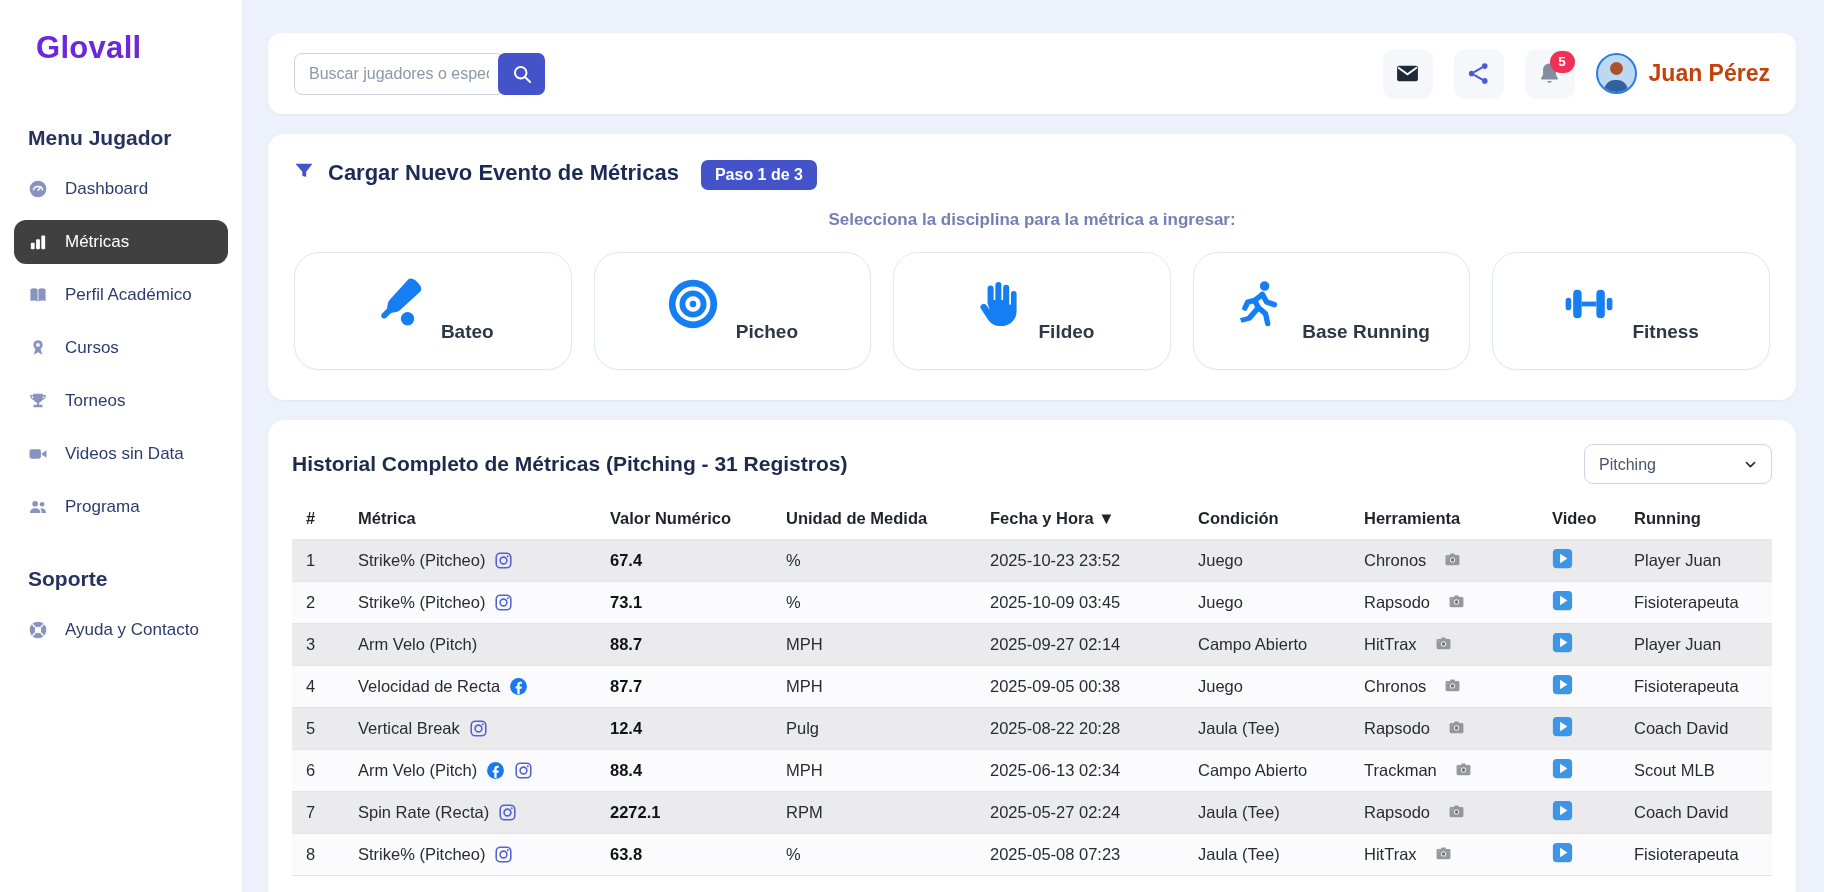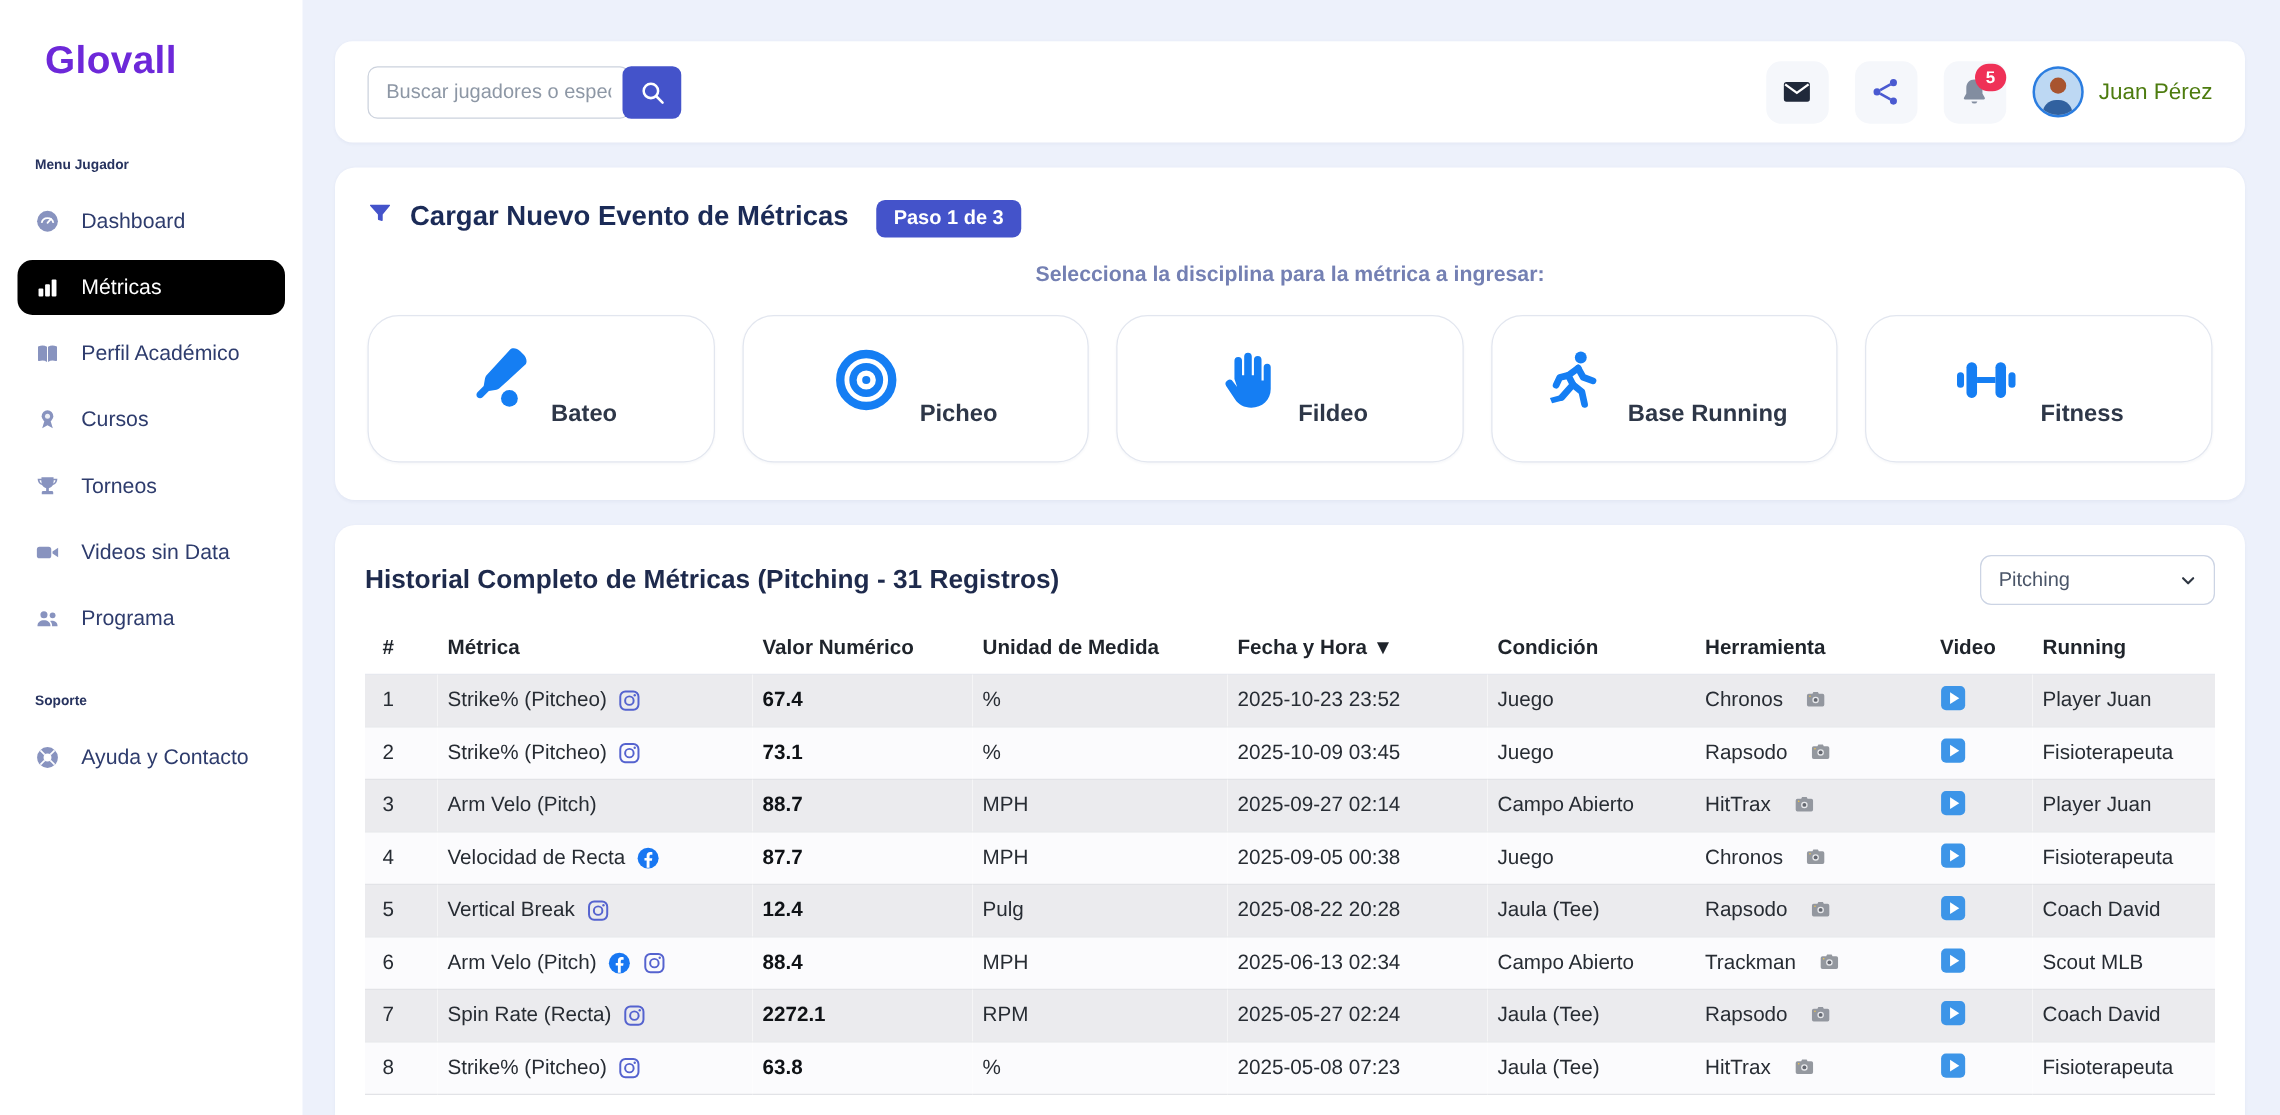--- a/index.html
+++ b/index.html
@@ -4,26 +4,26 @@
 <style>
   *{margin:0;padding:0;box-sizing:border-box}
   html,body{width:1824px;height:892px;overflow:hidden}
   body{font-family:"Liberation Sans",sans-serif;background:#edf1fb;display:flex;color:#22304f}
   .app{display:flex;width:100%;height:100%}
 
   
   .sidebar{width:242px;background:#fff;padding:30px 14px 0 14px;flex-shrink:0}
   .logo{font-size:31px;font-weight:800;color:#6d28d9;padding-left:22px;letter-spacing:.3px}
   .nav{margin-top:60px;display:flex;flex-direction:column}
-  .nav-section{color:#27335f;font-weight:700;font-size:11px;padding-left:14px;margin:0 0 12px}
+  .nav-section{color:#27335f;font-weight:700;font-size:21px;padding-left:14px;margin:0 0 12px}
   .nav-section.later{margin-top:34px}
   .nav-item{display:flex;align-items:center;gap:17px;padding:12px 14px;border-radius:12px;
             color:#2e3c6d;font-weight:400;font-size:17px;cursor:pointer;margin:4.5px 0;white-space:nowrap}
   .nav-item .icon{width:20px;height:20px;color:#8893bf;flex-shrink:0}
-  .nav-item.active{background:#000000;color:#fff}
+  .nav-item.active{background:#404040;color:#fff}
   .nav-item.active .icon{color:#fff}
   .icon{display:inline-block}
   .icon svg{width:100%;height:100%;display:block}
 
   
   .main{flex:1;min-width:0;padding:33px 28px 0 26px;display:flex;flex-direction:column}
   .card{background:#fff;border-radius:16px;box-shadow:0 1px 3px rgba(40,60,120,.05)}
 
   
   .topbar{background:#fff;border-radius:14px;height:81px;display:flex;align-items:center;
@@ -40,21 +40,21 @@
            display:flex;align-items:center;justify-content:center;cursor:pointer}
   .iconbtn .icon{width:25px;height:25px}
   .ic-mail{color:#20293a}.ic-share{color:#4a5ad1}.ic-bell{color:#828da0}
   .badge{position:absolute;top:2px;right:0px;background:#ef3157;color:#fff;font-size:13.5px;font-weight:700;
          min-width:25px;height:22px;border-radius:12px;display:flex;align-items:center;justify-content:center;padding:0 7px}
   .user{display:flex;align-items:center;gap:12px;cursor:pointer}
   .avatar{position:relative;width:41px;height:41px;border-radius:50%;background:#bdd8f3;
           border:2.5px solid #2b7de0;overflow:hidden;flex-shrink:0}
   .avatar::before{content:"";position:absolute;top:7px;left:12px;width:13px;height:13px;border-radius:50%;background:#a8542f}
   .avatar::after{content:"";position:absolute;bottom:-3px;left:6px;width:24px;height:15px;border-radius:11px 11px 0 0;background:#31619f}
-  .username{font-size:18px;font-weight:400;color:#4d7c0f;white-space:nowrap}
+  .username{font-size:23px;font-weight:700;color:#c2410c;white-space:nowrap}
 
   
   .wizard{margin-top:20px;padding:26px 26px 30px}
   .wizard-head{display:flex;gap:14px}
   .funnel{width:20px;height:20px;color:#4453ca;flex-shrink:0}
   .wizard-head h2{font-size:22px;font-weight:700;color:#1b2b57}
   .step-badge{background:#4453ca;color:#fff;font-size:16px;font-weight:700;border-radius:7px;padding:6px 14px;margin-left:8px}
   .wizard-subtitle{text-align:center;color:#7480b3;font-weight:700;font-size:17px;margin:20px 0 22px}
   .disciplines{display:grid;grid-template-columns:repeat(5,1fr);gap:22px}
   .discipline-card{height:118px;border:1px solid #e2e6ef;border-radius:25px;display:flex;align-items:center;

